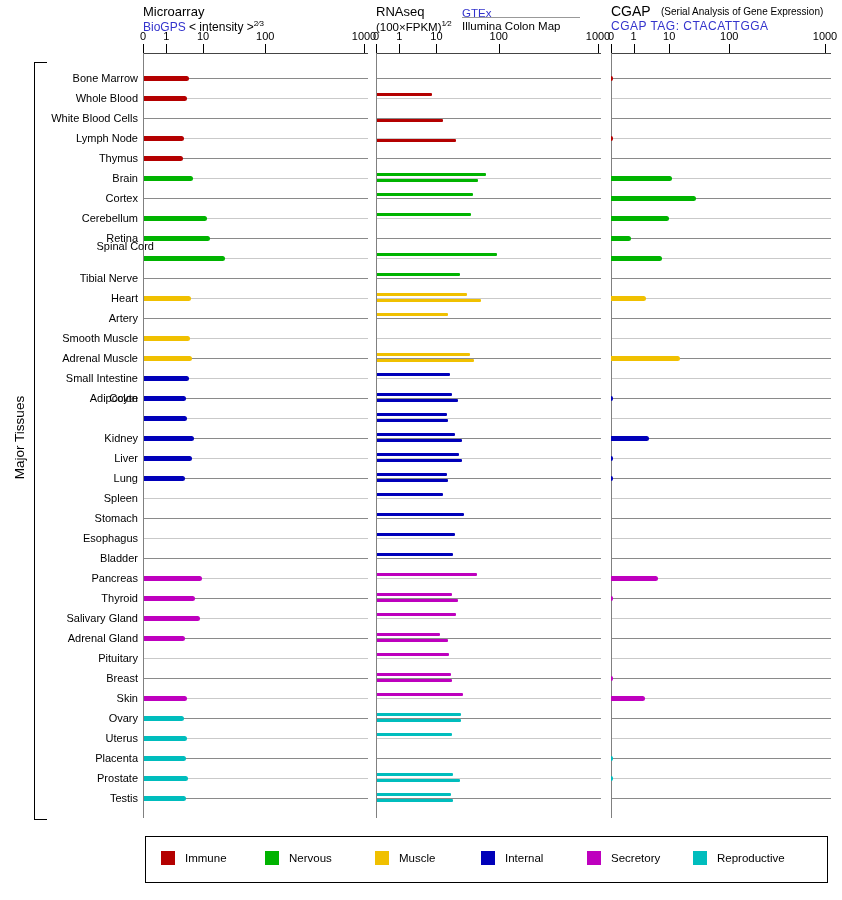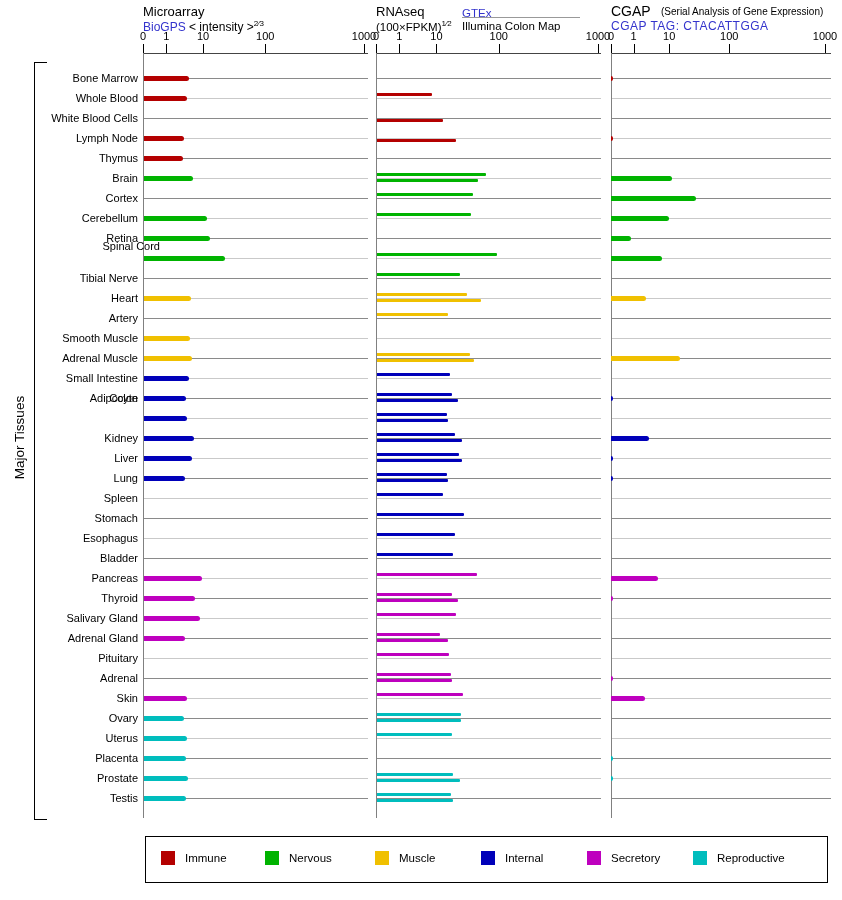--- a/index.html
+++ b/index.html
@@ -147,21 +147,21 @@
       <div class="abs row-line light" style="left:612px;top:218px;width:219px;"></div>
       <div class="abs bar" style="left:144px;top:216px;width:62.7px;height:5px;background:#00B300;"></div>
       <div class="abs bar-thin" style="left:377px;top:213px;width:93.5px;height:3px;background:#00B300;"></div>
       <div class="abs bar" style="left:611px;top:216px;width:58.2px;height:5px;background:#00B300;"></div>
       <div class="abs tissue-label" style="left:0px;top:232px;width:138px;">Retina</div>
       <div class="abs row-line dark" style="left:144px;top:238px;width:224px;"></div>
       <div class="abs row-line dark" style="left:377px;top:238px;width:224px;"></div>
       <div class="abs row-line dark" style="left:612px;top:238px;width:219px;"></div>
       <div class="abs bar" style="left:144px;top:236px;width:66.1px;height:5px;background:#00B300;"></div>
       <div class="abs bar" style="left:611px;top:236px;width:20.2px;height:5px;background:#00B300;"></div>
-      <div class="abs tissue-label" style="left:0px;top:240px;width:160px;">Spinal Cord</div>
+      <div class="abs tissue-label" style="left:0px;top:240px;width:148px;padding-left:6px;">Spinal Cord</div>
       <div class="abs row-line light" style="left:144px;top:258px;width:224px;"></div>
       <div class="abs row-line light" style="left:377px;top:258px;width:224px;"></div>
       <div class="abs row-line light" style="left:612px;top:258px;width:219px;"></div>
       <div class="abs bar" style="left:144px;top:256px;width:81.4px;height:5px;background:#00B300;"></div>
       <div class="abs bar-thin" style="left:377px;top:253px;width:119.9px;height:3px;background:#00B300;"></div>
       <div class="abs bar" style="left:611px;top:256px;width:51.0px;height:5px;background:#00B300;"></div>
       <div class="abs tissue-label" style="left:0px;top:272px;width:138px;">Tibial Nerve</div>
       <div class="abs row-line dark" style="left:144px;top:278px;width:224px;"></div>
       <div class="abs row-line dark" style="left:377px;top:278px;width:224px;"></div>
       <div class="abs row-line dark" style="left:612px;top:278px;width:219px;"></div>
@@ -283,21 +283,21 @@
       <div class="abs row-line dark" style="left:377px;top:638px;width:224px;"></div>
       <div class="abs row-line dark" style="left:612px;top:638px;width:219px;"></div>
       <div class="abs bar" style="left:144px;top:636px;width:41.3px;height:5px;background:#BE00BE;"></div>
       <div class="abs bar-thin" style="left:377px;top:633px;width:63.0px;height:3px;background:#BE00BE;"></div>
       <div class="abs bar-thin" style="left:377px;top:639px;width:70.5px;height:3px;background:#BE00BE;"></div>
       <div class="abs tissue-label" style="left:0px;top:652px;width:138px;">Pituitary</div>
       <div class="abs row-line light" style="left:144px;top:658px;width:224px;"></div>
       <div class="abs row-line light" style="left:377px;top:658px;width:224px;"></div>
       <div class="abs row-line light" style="left:612px;top:658px;width:219px;"></div>
       <div class="abs bar-thin" style="left:377px;top:653px;width:72.3px;height:3px;background:#BE00BE;"></div>
-      <div class="abs tissue-label" style="left:0px;top:672px;width:138px;">Adrenal</div>
+      <div class="abs tissue-label" style="left:0px;top:672px;width:138px;">Breast</div>
       <div class="abs row-line dark" style="left:144px;top:678px;width:224px;"></div>
       <div class="abs row-line dark" style="left:377px;top:678px;width:224px;"></div>
       <div class="abs row-line dark" style="left:612px;top:678px;width:219px;"></div>
       <div class="abs bar-thin" style="left:377px;top:673px;width:73.6px;height:3px;background:#BE00BE;"></div>
       <div class="abs bar-thin" style="left:377px;top:679px;width:74.8px;height:3px;background:#BE00BE;"></div>
       <div class="abs bar" style="left:611px;top:676px;width:2.0px;height:5px;background:#BE00BE;"></div>
       <div class="abs tissue-label" style="left:0px;top:692px;width:138px;">Skin</div>
       <div class="abs row-line light" style="left:144px;top:698px;width:224px;"></div>
       <div class="abs row-line light" style="left:377px;top:698px;width:224px;"></div>
       <div class="abs row-line light" style="left:612px;top:698px;width:219px;"></div>

